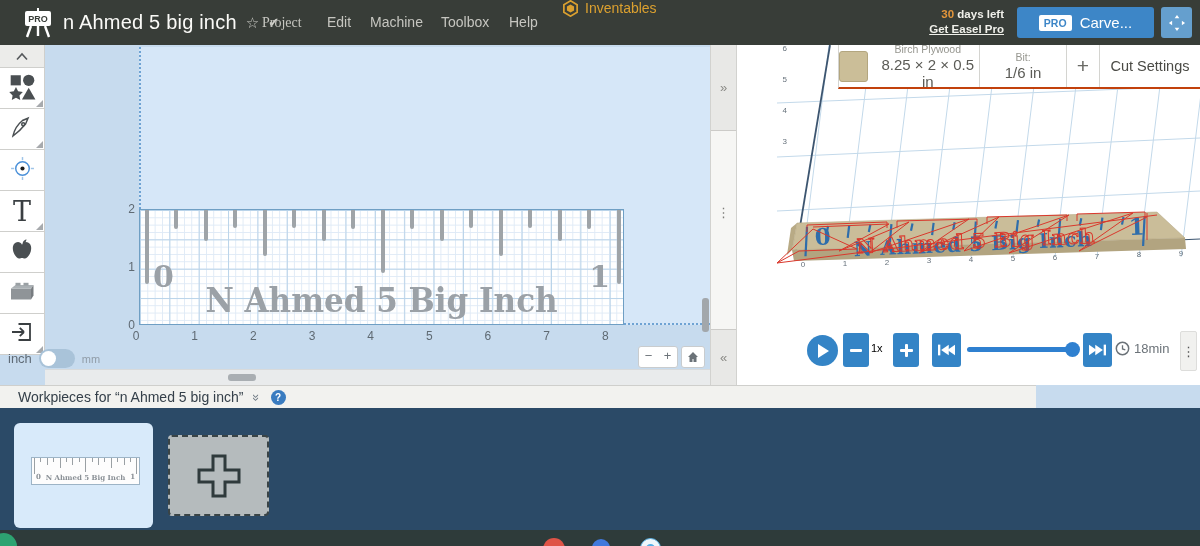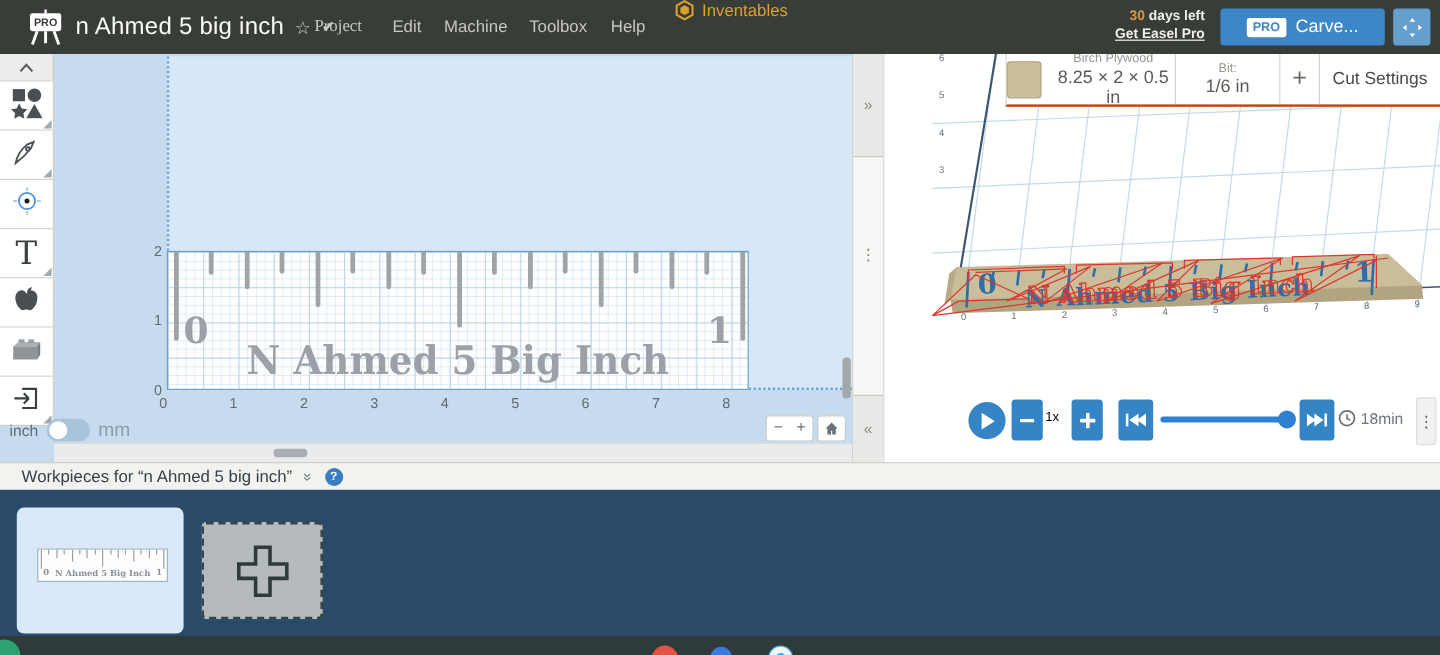--- a/index.html
+++ b/index.html
@@ -59,21 +59,21 @@
            border-radius:3px;display:flex;z-index:5}
   .zoomctl div{flex:1;text-align:center;line-height:18px;font-size:13px;color:#6b7278;cursor:pointer}
   .homebtn{position:absolute;left:636px;top:301px;width:22px;height:20px;background:#fff;border:1px solid #c9ccce;
            border-radius:3px;display:flex;align-items:center;justify-content:center;cursor:pointer;z-index:5}
   .hscroll{position:absolute;left:0;bottom:0;width:665px;height:15px;background:#e9ebec;border-top:1px solid #d8dadb}
   .hthumb{position:absolute;left:183px;top:4px;width:28px;height:7px;border-radius:3px;background:#a9aeb2;cursor:grab}
   .vthumb{position:absolute;right:1px;top:253px;width:7px;height:34px;border-radius:3px;background:#a2a7ab;cursor:grab}
 
   .unit-toggle{position:absolute;left:8px;top:349px;display:flex;align-items:center;gap:7px;z-index:35}
   .unit-left{font-size:13px;color:#5f6b76}
-  .unit-right{font-size:16px;color:#909ca7}
+  .unit-right{font-size:11px;color:#909ca7}
   .pill{width:36px;height:19px;border-radius:10px;background:#a9c3d9;position:relative;cursor:pointer}
   .knob{position:absolute;left:2px;top:2px;width:15px;height:15px;border-radius:50%;background:#fff}
 
   
   .divider{position:absolute;left:710px;top:45px;width:27px;height:340px;background:#f6f6f4;
            border-left:1px solid #d2d2cf;border-right:1px solid #d2d2cf;box-sizing:border-box}
   .div-top{position:absolute;left:0;top:0;width:100%;height:85px;background:#e8e8e6;border-bottom:1px solid #cccbc8;
            display:flex;align-items:center;justify-content:center;cursor:pointer;color:#8a8a86;font-size:13px}
   .div-mid{position:absolute;left:0;top:160px;width:100%;text-align:center;color:#7d7d79;font-size:13px;
            letter-spacing:0;cursor:grab}
@@ -101,21 +101,21 @@
   .sq-btn{position:absolute;top:0px;width:26px;height:34px;border-radius:3px;background:#3484c6;color:#fff;
           display:flex;align-items:center;justify-content:center;cursor:pointer}
   .speed{position:absolute;left:134px;top:9px;font-size:11px;color:#000000}
   .slider-track{position:absolute;left:230px;top:14px;width:110px;height:5px;border-radius:3px;background:#2f80d0;cursor:pointer}
   .slider-handle{position:absolute;right:-3px;top:-5px;width:15px;height:15px;border-radius:50%;background:#2f80d0;cursor:grab}
   .timewrap{position:absolute;left:378px;top:8px;display:flex;align-items:center;gap:4px;color:#6b7278;font-size:13px}
   .dots-btn{position:absolute;left:443px;top:-2px;width:15px;height:38px;background:#f1f1ef;border:1px solid #dddddb;
             border-radius:2px;color:#555;display:flex;align-items:center;justify-content:center;font-size:13px;cursor:pointer}
 
   
-  .wp-bar{position:absolute;left:0;top:385px;width:1200px;height:23px;background:#f2f2ef;border-top:1px solid #cfcfcc;
+  .wp-bar{position:absolute;left:0;top:385px;width:1036px;height:23px;background:#f2f2ef;border-top:1px solid #cfcfcc;
           box-sizing:border-box;display:flex;align-items:center;padding-left:18px;gap:10px;z-index:20}
   .wp-label{font-size:14px;color:#35404a}
   .wp-chev{color:#6b7680;font-size:13px;display:inline-block;transform:rotate(90deg);cursor:pointer}
   .help-icon{width:15px;height:15px;border-radius:50%;background:#3a7cc0;color:#fff;font-size:10px;font-weight:bold;
              display:flex;align-items:center;justify-content:center;cursor:pointer}
 
   
   .bottom{position:absolute;left:0;top:408px;width:1200px;height:122px;background:#2b4a67}
   .thumb1{position:absolute;left:14px;top:15px;width:139px;height:105px;background:#d8eafa;border-radius:6px;cursor:pointer}
   .mini-ruler{position:absolute;left:17px;top:34px;width:109px;height:28px;background:#fdfdfd;border:1px solid #9db4c6;

